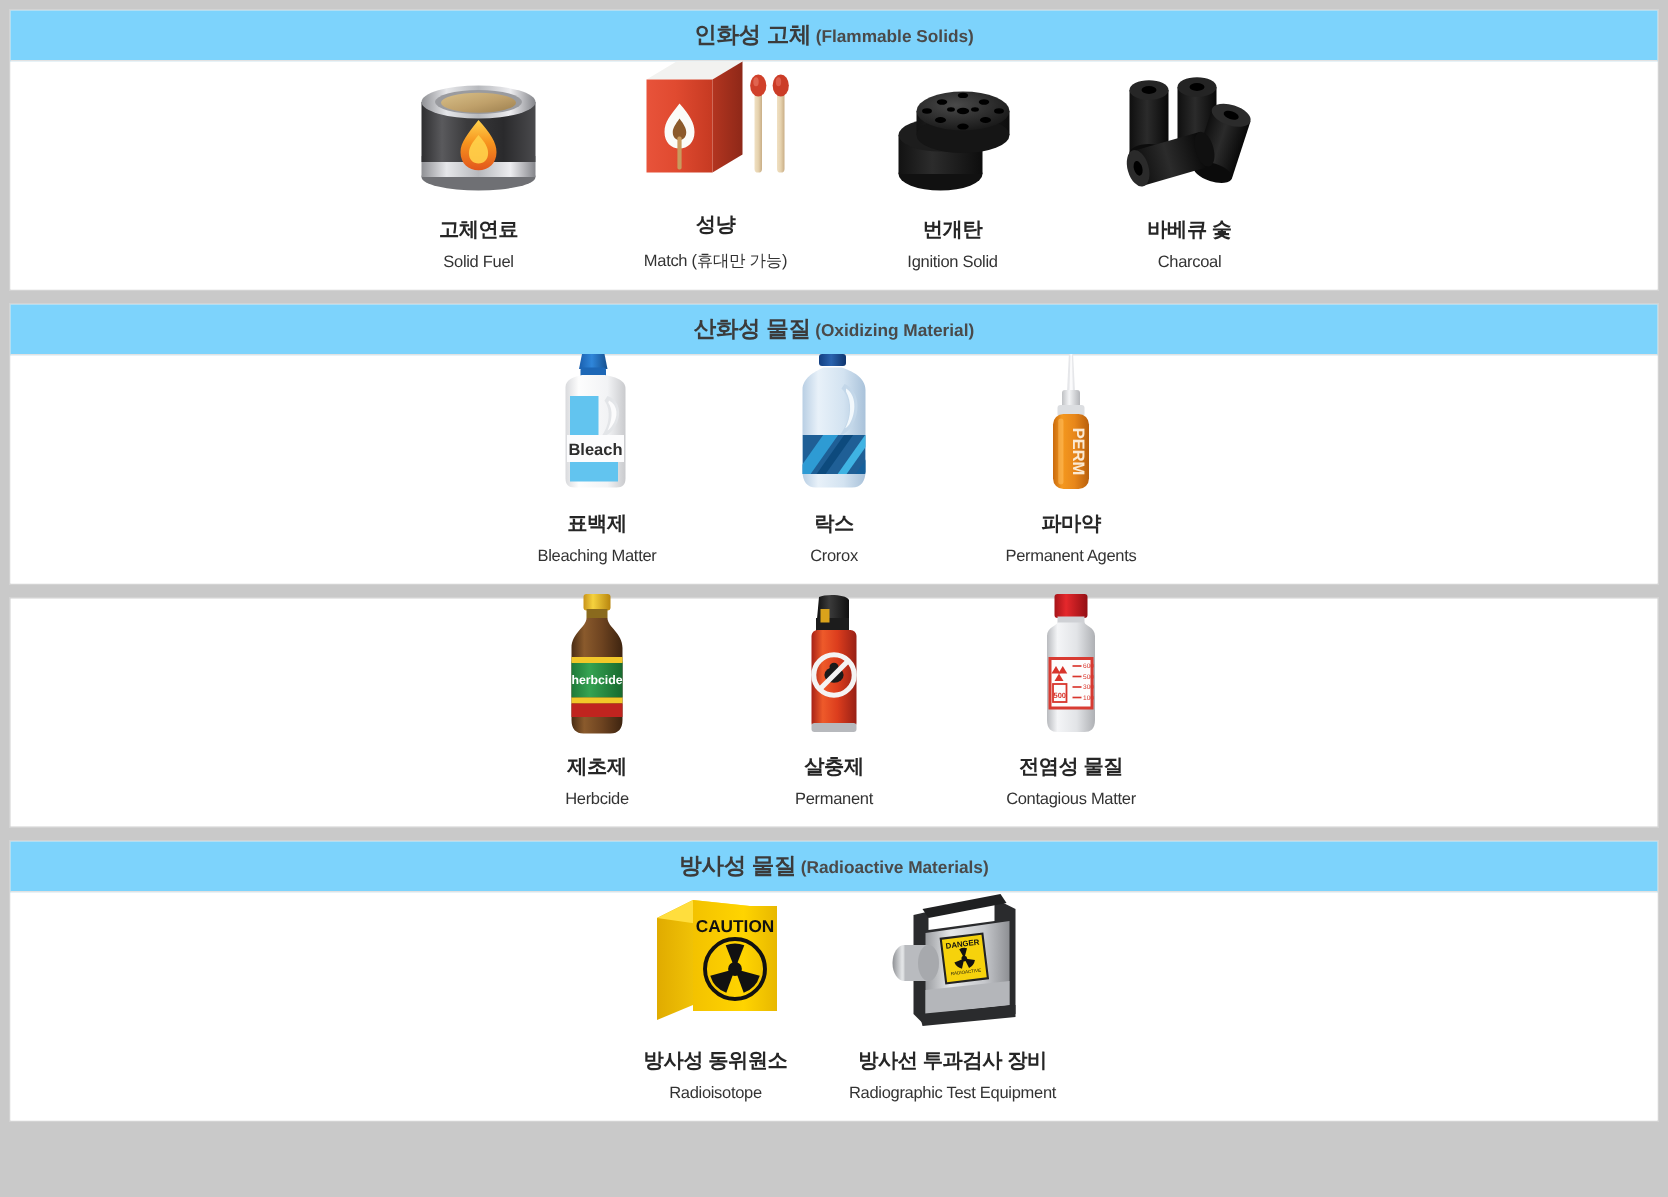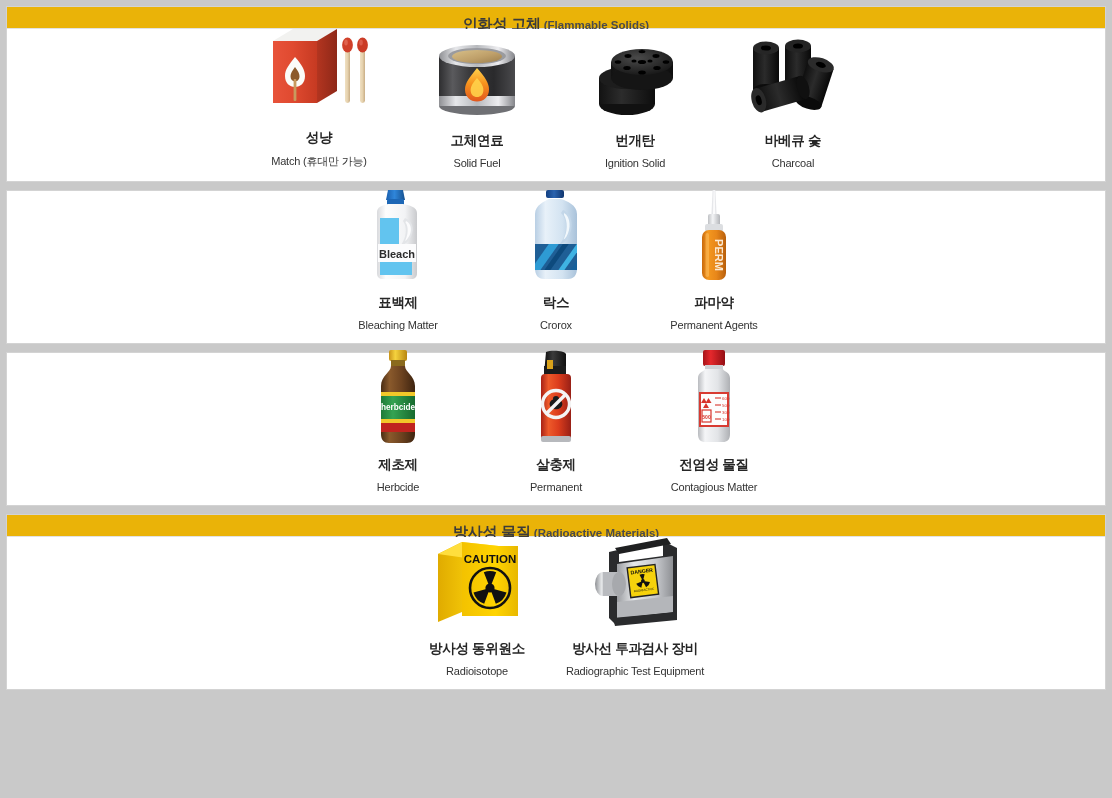--- a/index.html
+++ b/index.html
@@ -25,25 +25,25 @@
   }
   .panel {
     background: #ffffff;
     border: 1px solid #d3d3d3;
     box-sizing: border-box;
     display: flex;
     flex-direction: column;
     flex: 0 0 auto;
   }
   .panel-header {
-    background: #eab308;
+    background: #7dd3fc;
     border-bottom: 1px solid #e2e2e2;
     text-align: center;
     box-sizing: border-box;
-    height: 22px;
+    height: 34px;
     line-height: 34px;
     white-space: nowrap;
   }
   .panel-title-ko {
     font-size: 15px;
     font-weight: bold;
     color: #3b3b3b;
     letter-spacing: -0.2px;
   }
   .panel-title-en {
@@ -127,20 +127,67 @@
 <div class="page">
 
   <div class="panel">
     <div class="panel-header">
       <span class="panel-title-ko">인화성 고체</span><span class="panel-title-en">(Flammable Solids)</span>
     </div>
     <div class="panel-body body-1">
 
       <div class="card">
         <div class="icon-wrap">
+          <svg class="fuelcan art" viewBox="0 0 92 90">
+            <defs>
+              <linearGradient id="canBody" x1="0" y1="0" x2="1" y2="0">
+                <stop offset="0%" stop-color="#2e2e30"></stop>
+                <stop offset="18%" stop-color="#5a5a5d"></stop>
+                <stop offset="40%" stop-color="#3a3a3c"></stop>
+                <stop offset="72%" stop-color="#2a2a2c"></stop>
+                <stop offset="100%" stop-color="#4a4a4d"></stop>
+              </linearGradient>
+              <linearGradient id="canRim" x1="0" y1="0" x2="1" y2="0">
+                <stop offset="0%" stop-color="#8f9094"></stop>
+                <stop offset="22%" stop-color="#e6e7ea"></stop>
+                <stop offset="50%" stop-color="#b7b9bd"></stop>
+                <stop offset="78%" stop-color="#ededf0"></stop>
+                <stop offset="100%" stop-color="#84858a"></stop>
+              </linearGradient>
+              <linearGradient id="canFuel" x1="0" y1="0" x2="1" y2="1">
+                <stop offset="0%" stop-color="#d8c089"></stop>
+                <stop offset="55%" stop-color="#bfa06a"></stop>
+                <stop offset="100%" stop-color="#9c7f4e"></stop>
+              </linearGradient>
+              <linearGradient id="flameG" x1="0" y1="0" x2="0" y2="1">
+                <stop offset="0%" stop-color="#ffd34d"></stop>
+                <stop offset="45%" stop-color="#f7941e"></stop>
+                <stop offset="100%" stop-color="#e2561c"></stop>
+              </linearGradient>
+            </defs>
+
+            <ellipse cx="46" cy="74" rx="38" ry="9" fill="#6f7074"></ellipse>
+            <rect x="8" y="60" width="76" height="14" fill="url(#canRim)"></rect>
+
+            <rect x="8" y="24" width="76" height="40" fill="url(#canBody)"></rect>
+
+            <ellipse cx="46" cy="24" rx="38" ry="11" fill="url(#canRim)"></ellipse>
+            <ellipse cx="46" cy="24" rx="29" ry="8" fill="#9a9b9f"></ellipse>
+            <ellipse cx="46" cy="24.5" rx="25" ry="6.6" fill="url(#canFuel)"></ellipse>
+
+            <path d="M46 36 C54 45 58 51 58 57.5 C58 65 52.6 69.5 46 69.5 C39.4 69.5 34 65 34 57.5 C34 50.8 39 45 46 36 Z" fill="url(#flameG)"></path>
+            <path d="M46 46 C50.4 51 52.4 54.4 52.4 58 C52.4 62.4 49.6 65 46 65 C42.4 65 39.6 62.4 39.6 58 C39.6 54.4 41.8 51 46 46 Z" fill="#ffd24a" opacity="0.9"></path>
+          </svg>
+        </div>
+        <div class="label-ko">고체연료</div>
+        <div class="label-en">Solid Fuel</div>
+      </div>
+
+      <div class="card">
+        <div class="icon-wrap">
           <svg class="matchbox art" viewBox="0 0 108 96">
             <defs>
               <linearGradient id="mbFront" x1="0" y1="0" x2="1" y2="0">
                 <stop offset="0%" stop-color="#e8533a"></stop>
                 <stop offset="45%" stop-color="#e04a30"></stop>
                 <stop offset="100%" stop-color="#c63a22"></stop>
               </linearGradient>
               <linearGradient id="mbSide" x1="0" y1="0" x2="1" y2="0">
                 <stop offset="0%" stop-color="#b33520"></stop>
                 <stop offset="100%" stop-color="#8e2818"></stop>
@@ -164,67 +211,20 @@
             <rect x="80" y="24" width="5" height="56" rx="2.4" fill="url(#mStick)"></rect>
             <ellipse cx="82.5" cy="22" rx="5.4" ry="7.4" fill="#d0402a"></ellipse>
             <ellipse cx="81" cy="19.5" rx="1.8" ry="3" fill="#e5705c" opacity="0.75"></ellipse>
             <rect x="95" y="24" width="5" height="56" rx="2.4" fill="url(#mStick)"></rect>
             <ellipse cx="97.5" cy="22" rx="5.4" ry="7.4" fill="#cb3c27"></ellipse>
             <ellipse cx="96" cy="19.5" rx="1.8" ry="3" fill="#e2695a" opacity="0.7"></ellipse>
           </svg>
         </div>
         <div class="label-ko">성냥</div>
         <div class="label-en">Match (휴대만 가능)</div>
-      </div>
-
-      <div class="card">
-        <div class="icon-wrap">
-          <svg class="fuelcan art" viewBox="0 0 92 90">
-            <defs>
-              <linearGradient id="canBody" x1="0" y1="0" x2="1" y2="0">
-                <stop offset="0%" stop-color="#2e2e30"></stop>
-                <stop offset="18%" stop-color="#5a5a5d"></stop>
-                <stop offset="40%" stop-color="#3a3a3c"></stop>
-                <stop offset="72%" stop-color="#2a2a2c"></stop>
-                <stop offset="100%" stop-color="#4a4a4d"></stop>
-              </linearGradient>
-              <linearGradient id="canRim" x1="0" y1="0" x2="1" y2="0">
-                <stop offset="0%" stop-color="#8f9094"></stop>
-                <stop offset="22%" stop-color="#e6e7ea"></stop>
-                <stop offset="50%" stop-color="#b7b9bd"></stop>
-                <stop offset="78%" stop-color="#ededf0"></stop>
-                <stop offset="100%" stop-color="#84858a"></stop>
-              </linearGradient>
-              <linearGradient id="canFuel" x1="0" y1="0" x2="1" y2="1">
-                <stop offset="0%" stop-color="#d8c089"></stop>
-                <stop offset="55%" stop-color="#bfa06a"></stop>
-                <stop offset="100%" stop-color="#9c7f4e"></stop>
-              </linearGradient>
-              <linearGradient id="flameG" x1="0" y1="0" x2="0" y2="1">
-                <stop offset="0%" stop-color="#ffd34d"></stop>
-                <stop offset="45%" stop-color="#f7941e"></stop>
-                <stop offset="100%" stop-color="#e2561c"></stop>
-              </linearGradient>
-            </defs>
-
-            <ellipse cx="46" cy="74" rx="38" ry="9" fill="#6f7074"></ellipse>
-            <rect x="8" y="60" width="76" height="14" fill="url(#canRim)"></rect>
-
-            <rect x="8" y="24" width="76" height="40" fill="url(#canBody)"></rect>
-
-            <ellipse cx="46" cy="24" rx="38" ry="11" fill="url(#canRim)"></ellipse>
-            <ellipse cx="46" cy="24" rx="29" ry="8" fill="#9a9b9f"></ellipse>
-            <ellipse cx="46" cy="24.5" rx="25" ry="6.6" fill="url(#canFuel)"></ellipse>
-
-            <path d="M46 36 C54 45 58 51 58 57.5 C58 65 52.6 69.5 46 69.5 C39.4 69.5 34 65 34 57.5 C34 50.8 39 45 46 36 Z" fill="url(#flameG)"></path>
-            <path d="M46 46 C50.4 51 52.4 54.4 52.4 58 C52.4 62.4 49.6 65 46 65 C42.4 65 39.6 62.4 39.6 58 C39.6 54.4 41.8 51 46 46 Z" fill="#ffd24a" opacity="0.9"></path>
-          </svg>
-        </div>
-        <div class="label-ko">고체연료</div>
-        <div class="label-en">Solid Fuel</div>
       </div>
 
       <div class="card">
         <div class="icon-wrap">
           <svg class="coal art" viewBox="0 0 96 96">
             <defs>
               <linearGradient id="coalSide" x1="0" y1="0" x2="1" y2="0">
                 <stop offset="0%" stop-color="#121212"></stop>
                 <stop offset="40%" stop-color="#2c2c2c"></stop>
                 <stop offset="100%" stop-color="#0d0d0d"></stop>
@@ -302,20 +302,23 @@
           </svg>
         </div>
         <div class="label-ko">바베큐 숯</div>
         <div class="label-en">Charcoal</div>
       </div>
 
     </div>
   </div>
 
   <div class="panel">
+    <div class="panel-header">
+      <span class="panel-title-ko">산화성 물질</span><span class="panel-title-en">(Oxidizing Material)</span>
+    </div>
     <div class="panel-body body-2">
 
       <div class="card">
         <div class="icon-wrap">
           <svg class="bottle art" viewBox="0 0 74 96">
             <defs>
               <linearGradient id="blBody" x1="0" y1="0" x2="1" y2="0">
                 <stop offset="0%" stop-color="#d9dadd"></stop>
                 <stop offset="22%" stop-color="#fdfdfd"></stop>
                 <stop offset="70%" stop-color="#f2f3f5"></stop>

